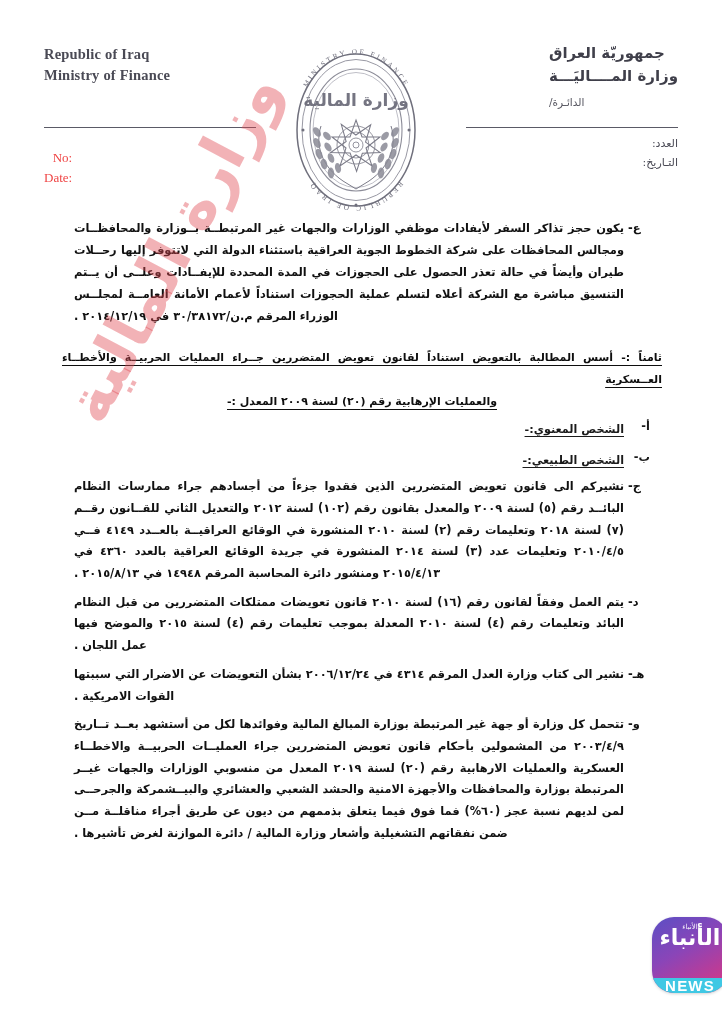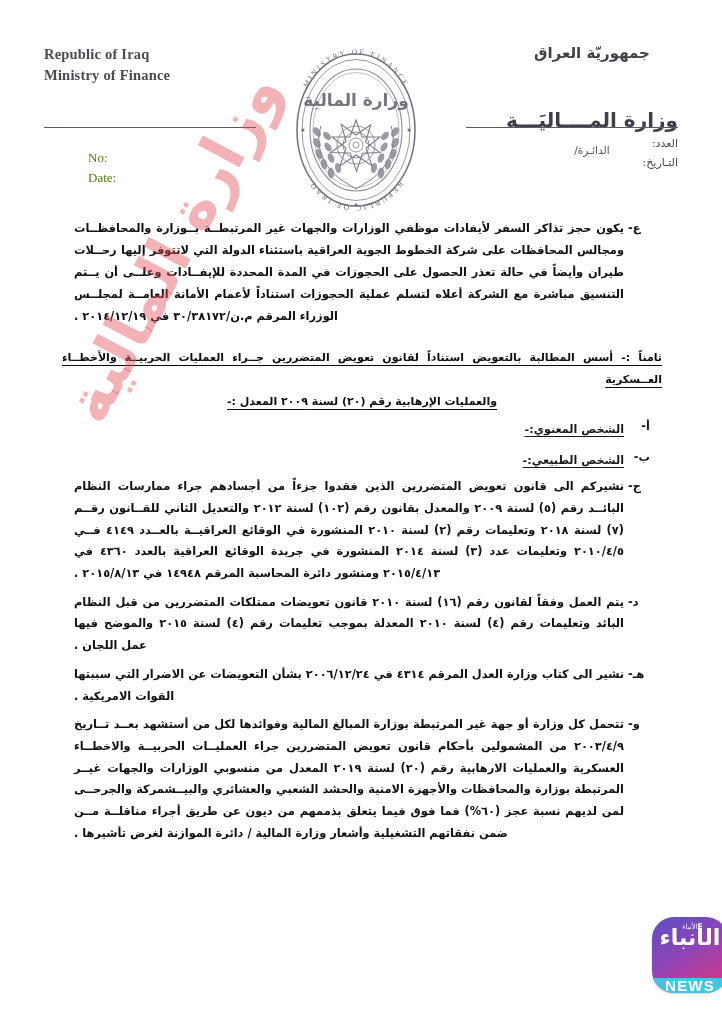--- a/index.html
+++ b/index.html
@@ -35,37 +35,36 @@
     font-weight: bold;
     font-size: 14.5px;
     line-height: 1.45;
     color: #4a4a55;
     letter-spacing: .2px;
   }
   .lh-ar {
     position: absolute;
     right: 44px;
     top: 42px;
-    text-align: center;
+    text-align: left;
     direction: rtl;
     font-family: "DejaVu Sans", sans-serif;
     color: #3f3f4a;
   }
   .lh-ar .l1 {
     font-size: 15px;
     font-weight: bold;
     line-height: 1.5;
     letter-spacing: .3px;
   }
   .lh-ar .l2 {
-    font-size: 20px;
+    font-size: 15px;
     font-weight: bold;
     line-height: 1.5;
     letter-spacing: .3px;
-    margin-top: 40px;
   }
   .lh-ar .l3 {
     font-size: 10.5px;
     margin-top: 9px;
     color: #55555f;
   }
   .rule-left {
     position: absolute;
     left: 44px;
     top: 127px;
@@ -79,26 +78,25 @@
     top: 127px;
     width: 212px;
     height: 0;
     border-top: 1.3px solid #5a5a66;
   }
   .fields-en {
     position: absolute;
     left: 44px;
     top: 148px;
     direction: ltr;
-    text-align: left;
+    text-align: right;
     font-size: 13px;
     line-height: 1.55;
-    color: #4d7c0f;
+    color: #ef4444;
     font-family: "Liberation Serif", "DejaVu Serif", serif;
-    margin-left: 44px;
   }
   .fields-ar {
     position: absolute;
     right: 44px;
     top: 134px;
     direction: rtl;
     text-align: right;
     font-size: 11px;
     line-height: 1.75;
     color: #4a4a55;

